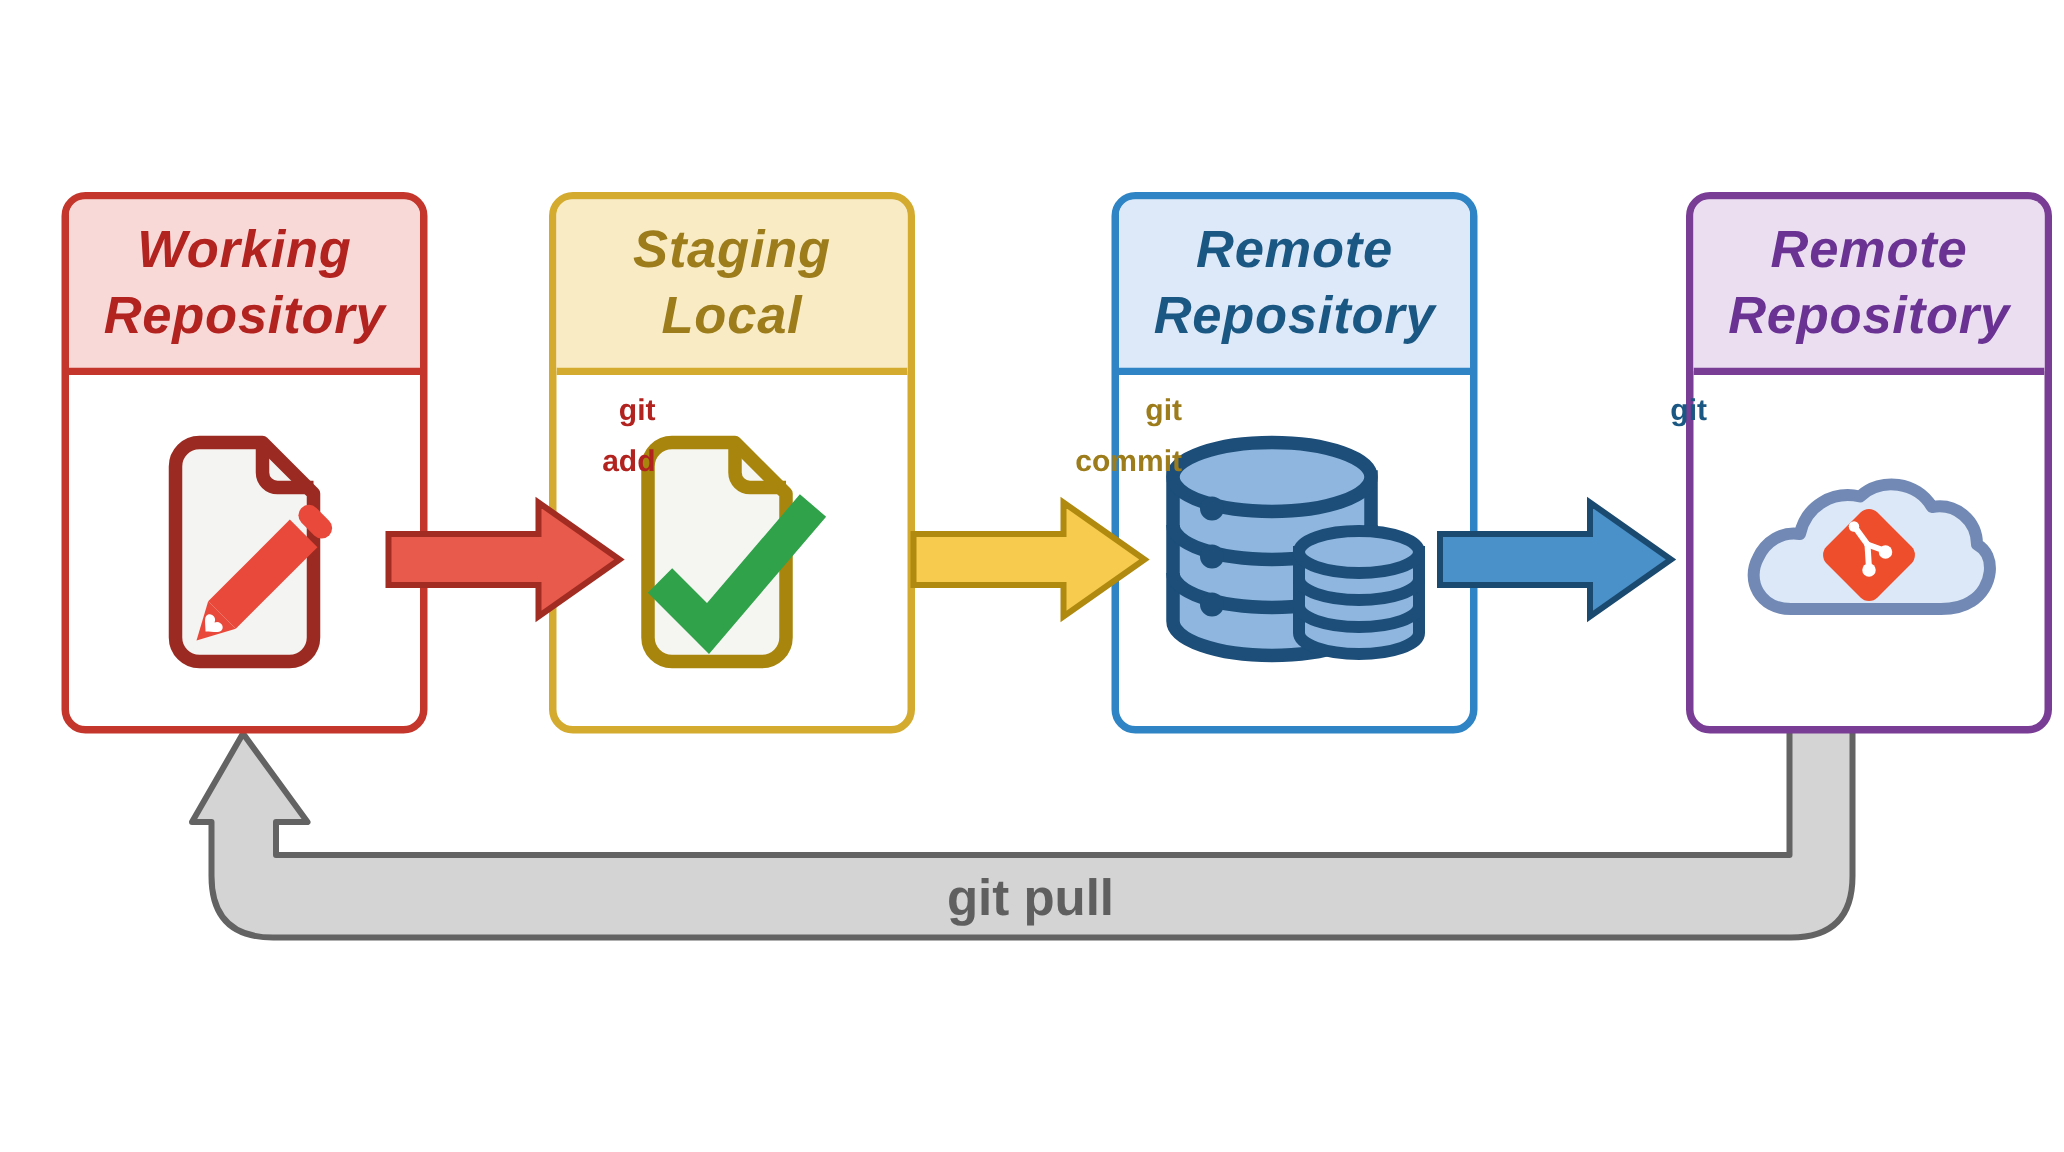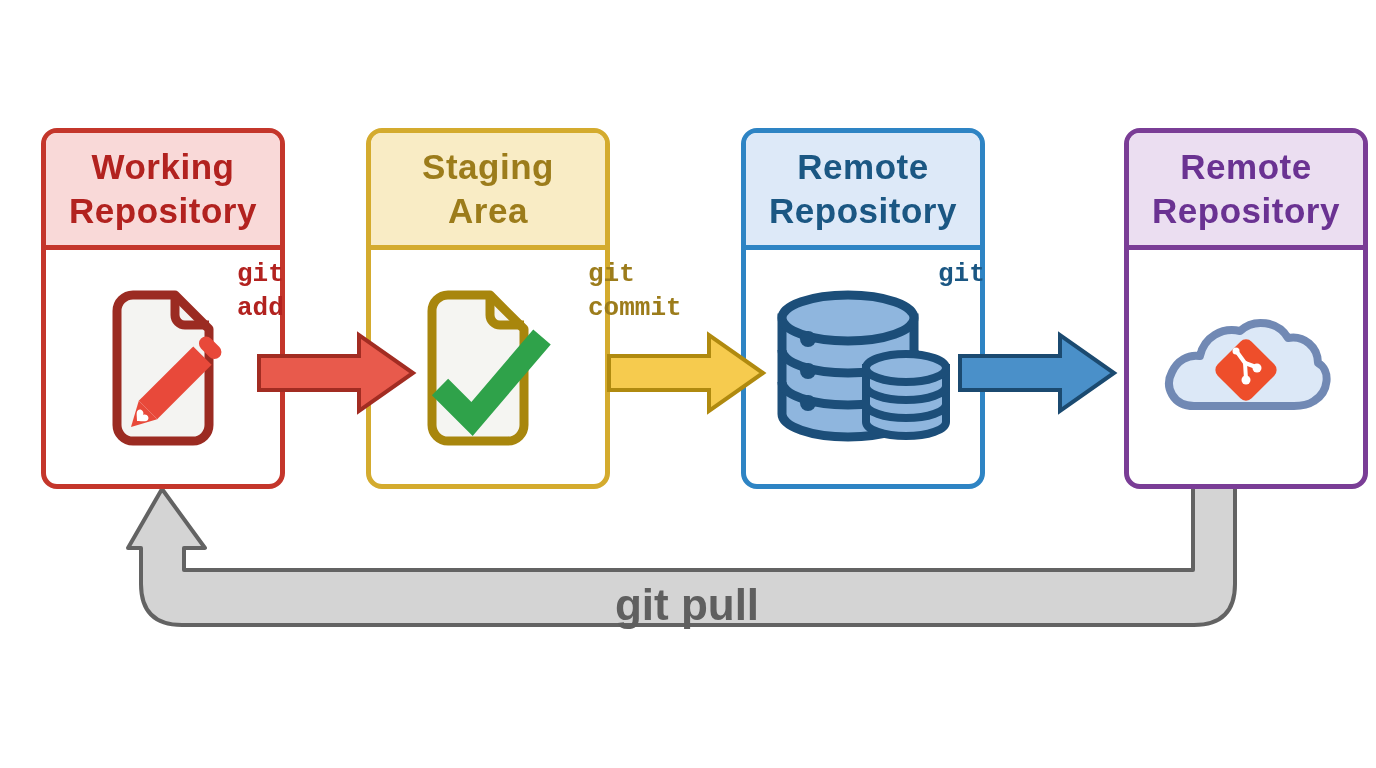--- a/index.html
+++ b/index.html
@@ -5,21 +5,21 @@
   html,body{margin:0;padding:0;background:#ffffff;}
   .canvas{
     position:relative;width:1376px;height:768px;overflow:hidden;background:#ffffff;
     font-family:"Liberation Sans","DejaVu Sans",sans-serif;
   }
   svg{overflow:visible;display:block;}
 
   
   .stage{
     position:absolute;top:128px;width:244px;height:361px;box-sizing:border-box;
-    border:5px solid var(--border);border-radius:16px;background:#ffffff;z-index:2;
+    border:5px solid var(--border);border-radius:16px;background:#ffffff;z-index:2;font-style:italic;
   }
   .s0{left:41px}.s1{left:366px}.s2{left:741px}.s3{left:1124px}
   .stage-header{
     height:112px;box-sizing:content-box;border-bottom:5px solid var(--border);
     background:var(--header-bg);border-radius:10px 10px 0 0;
     display:flex;flex-direction:column;align-items:center;justify-content:center;
     font-weight:bold;font-size:35px;line-height:44px;color:var(--title);
     letter-spacing:0.5px;
   }
   .stage-body{
@@ -32,31 +32,31 @@
   .ic-line{stroke:var(--primary);fill:none;}
   .ic-node{fill:var(--primary);}
   .ic-accent{fill:var(--accent);}
   .ic-white{fill:#ffffff;}
 
   
   .harrow{position:absolute;top:333px;width:156px;height:80px;z-index:3;}
   .a0{left:259px}.a1{left:609px}.a2{left:960px}
   .harrow polygon{fill:var(--afill);stroke:var(--astroke);stroke-width:4;stroke-linejoin:miter;}
   .arrow-label{
-    position:absolute;top:257px;width:200px;text-align:left;z-index:4;
-    font-weight:bold;font-size:26px;line-height:34px;color:var(--lcolor);font-family:Liberation Mono, monospace;
+    position:absolute;top:257px;width:200px;text-align:right;z-index:4;
+    font-weight:bold;font-size:20px;line-height:34px;color:var(--lcolor);
   }
   .l0{left:237px}.l1{left:588px}.l2{left:938px}
 
   
   .pull-layer{position:absolute;left:0;top:0;width:1376px;height:768px;z-index:1;}
   .pull-layer path{fill:var(--afill);stroke:var(--astroke);stroke-width:4;stroke-linejoin:round;}
   .pull-label{
     position:absolute;left:537px;top:580px;width:300px;text-align:center;z-index:2;
-    font-weight:bold;font-size:44px;color:var(--lcolor);
+    font-weight:bold;font-size:34px;color:var(--lcolor);
   }
 </style>
 </head>
 <body>
 
 <div class="canvas">
 
   <svg class="pull-layer" viewBox="0 0 1376 768" style="--afill: #D4D4D4; --astroke: #636363;">
     <path d="M162,489 L205,548 L184,548 L184,570 L1193,570 L1193,485 L1235,485
              L1235,584 Q1235,625 1194,625 L182,625 Q141,625 141,584 L141,548 L128,548 Z"></path>
@@ -78,21 +78,21 @@
           <polygon class="ic-accent" points="0,0 -13,-24 13,-24"></polygon>
           <path class="ic-white" transform="translate(0,-13)" d="M0,-4 C-1.5,-8 -7,-7 -7,-3.5 C-7,-1 -3.5,1 0,4.5 C3.5,1 7,-1 7,-3.5 C7,-7 1.5,-8 0,-4 Z"></path>
         </g>
       </svg>
     </div>
   </div>
 
   <div class="stage s1" style="--border: #D4AB2E;">
     <div class="stage-header" style="--border: #D4AB2E; --header-bg: #F9ECC5; --title: #9C7C1B;">
       <span>Staging</span>
-      <span>Area</span>
+      <span>Local</span>
     </div>
     <div class="stage-body">
       <svg width="160" height="160" viewBox="0 0 160 160" style="--primary: #A8860D; --fillc: #F5F5F2; --accent: #2FA24A;">
         <path class="ic-outline" stroke-width="9" stroke-linejoin="round" d="M24,24 a16,16 0 0 1 16,-16 h42 l34,34 v96 a16,16 0 0 1 -16,16 h-60 a16,16 0 0 1 -16,-16 z"></path>
         <path class="ic-line" stroke-width="9" stroke-linejoin="round" d="M82,8 v20 a10,10 0 0 0 10,10 h24"></path>
         <path d="M32,100 L64,132 L134,50" fill="none" stroke-width="23" style="stroke:var(--accent)"></path>
       </svg>
     </div>
   </div>
 

